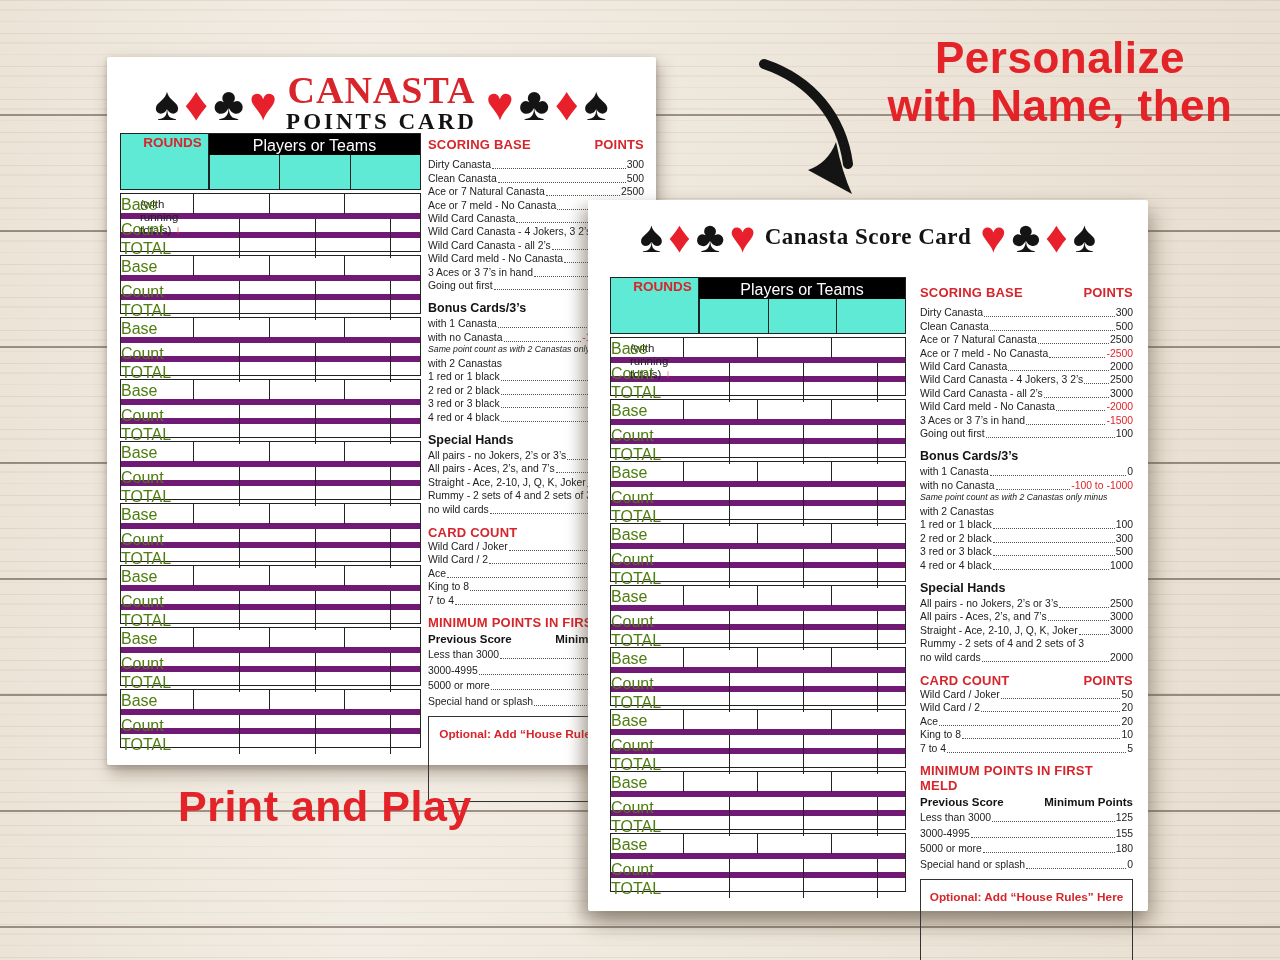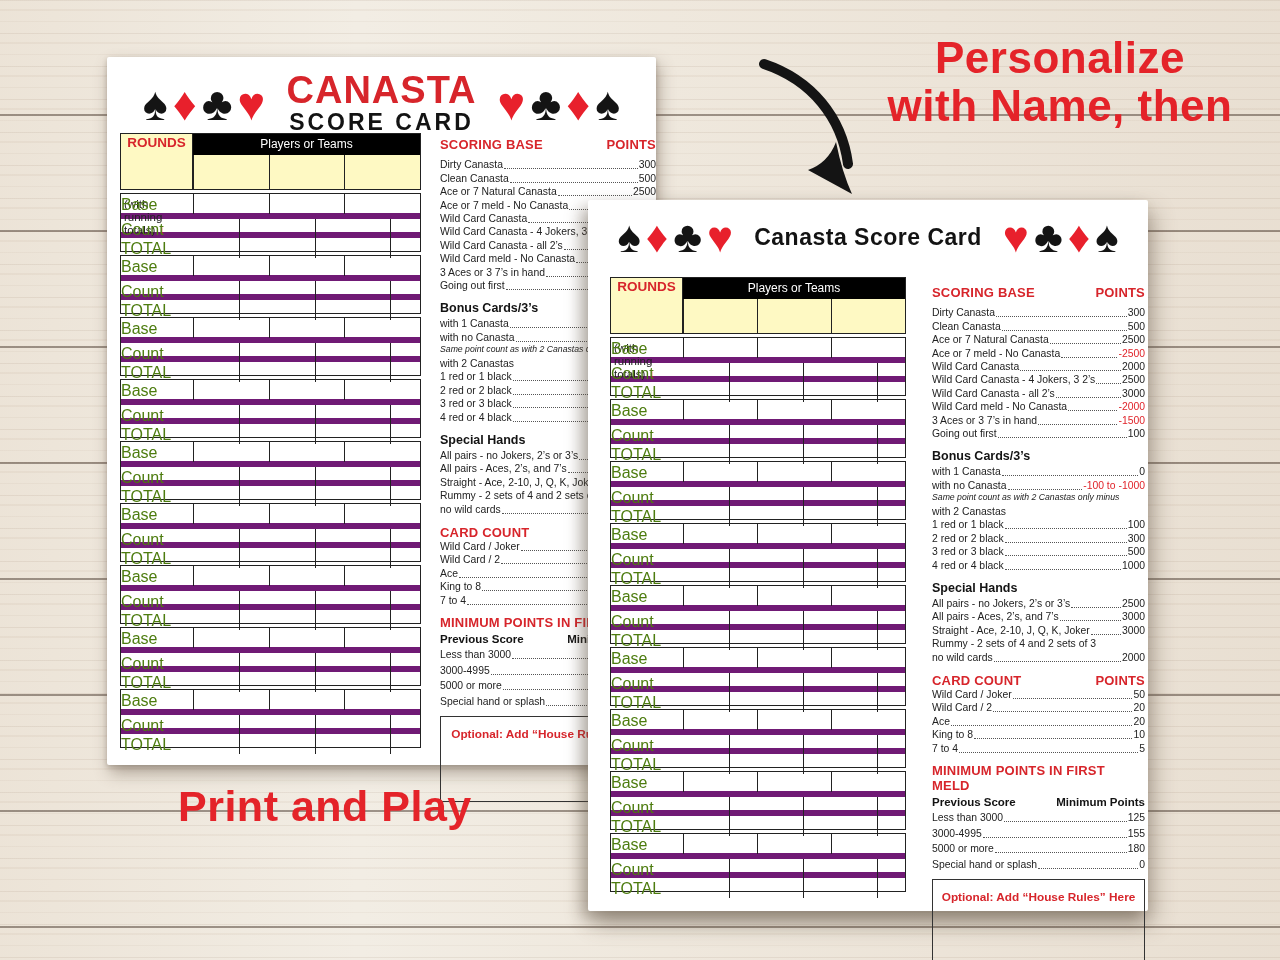--- a/index.html
+++ b/index.html
@@ -27,48 +27,48 @@
     box-shadow: -7px 8px 16px rgba(90,75,60,.38), 5px 12px 22px rgba(95,80,65,.45); }
 
   
   .chead { display:flex; align-items:center; justify-content:center; gap:5px; }
   .back  .chead { margin-top:14px; }
   .front .chead { margin-top:15px; }
   .suit { line-height:1; }
   .back  .suit { font-size:47px; }
   .front .suit { font-size:44px; }
   .s-red { color:#e8202c; } .s-blk { color:#141414; }
-  .ctitle { text-align:center; margin:0 16px; }
+  .ctitle { text-align:center; margin:0 4px;font-family:Liberation Serif, serif; }
   .back .t1 { font-size:38px; font-weight:bold; color:#d7252b; letter-spacing:1px; line-height:1; }
   .back .t2 { font-size:23px; font-weight:bold; color:#131313; letter-spacing:3px; line-height:1.15; }
   .front .t1 { font-size:27px; font-weight:bold; color:#d7252b; letter-spacing:.5px; line-height:1.05; }
   .front .t2 { font-size:23px; font-weight:bold; color:#131313; letter-spacing:.5px; line-height:1.15;text-align:center; }
 
   
   .rtable { position:absolute; }
   .back  .rtable { left:13px; top:76px; width:301px; }
   .front .rtable { left:22px; top:77px; width:296px; }
   .rhead { display:grid; grid-template-columns:72px 1fr 1fr 1fr; grid-template-rows:21px 34px;
-           border:1.6px solid #222; background:#fef9c3; }
+           border:1.6px solid #222; background:#5eead4;padding-left:16px; }
   .rlabel { grid-row:1/3; grid-column:1; border-right:1.6px solid #222; padding:1px 3px 0; }
   .rl1 { color:#d7252b; font-weight:bold; font-size:13.5px; text-align:center; }
   .rl2 { font-size:11.5px; color:#222; line-height:1.12; text-align:left;margin-top:48px; }
   .rarrow { color:#d7252b; font-weight:bold; margin-left:4px; }
   .pbar { grid-column:2/5; background:#000; color:#fff; text-align:center;
-          font-size:12px; padding-top:3px; }
+          font-size:16px; padding-top:3px; }
   .ncell { border-left:1px solid #222; }
   .ncell:first-of-type { border-left:none; }
   .rgroup { border:1.6px solid #222; margin-top:3px; background:#fff; }
   .rrow { display:grid; grid-template-columns:72px 1fr 1fr 1fr; height:19px; }
   .rrow + .rrow { border-top:6px solid #701a75;gap:46px; }
   .rcell { border-left:1px solid #222; }
   .rcell.lbl { border-left:none; text-align:left; font-size:16px; color:#4d7c0f; padding-top:2px; }
 
   
-  .scol { position:absolute; color:#222;margin-left:12px; }
+  .scol { position:absolute; color:#222; }
   .back  .scol { left:321px; top:80px; width:216px; }
   .front .scol { left:332px; top:85px; width:213px; }
   .shead { display:flex; justify-content:space-between; color:#d7252b; font-weight:bold;
            font-size:13px; letter-spacing:.2px; }
   .shead.mt1 { margin-top:9px; } .shead.mt2 { margin-top:8px; }
   .sgap { height:6px; }
   .ssub { font-weight:bold; font-size:12.5px; color:#131313; margin-top:9px; margin-bottom:2px; }
   .sline { display:flex; align-items:flex-end; min-height:13.4px; font-size:10.4px; line-height:1.25; }
   .sline .lbl { white-space:nowrap; }
   .dots { flex:1; min-width:4px; border-bottom:1.7px dotted #555; margin:0 1px 2px; }
@@ -93,21 +93,21 @@
 <body>
 
 <div class="card back">
   <div class="chead">
     <span class="suit s-blk">♠</span>
     <span class="suit s-red">♦</span>
     <span class="suit s-blk">♣</span>
     <span class="suit s-red">♥</span>
     <div class="ctitle">
       <div class="t1">CANASTA</div>
-      <div class="t2">SCORE CARD</div>
+      <div class="t2">POINTS CARD</div>
     </div>
     <span class="suit s-red">♥</span>
     <span class="suit s-blk">♣</span>
     <span class="suit s-red">♦</span>
     <span class="suit s-blk">♠</span>
   </div>
 
   <div class="rtable">
     <div class="rhead">
       <div class="rlabel">

